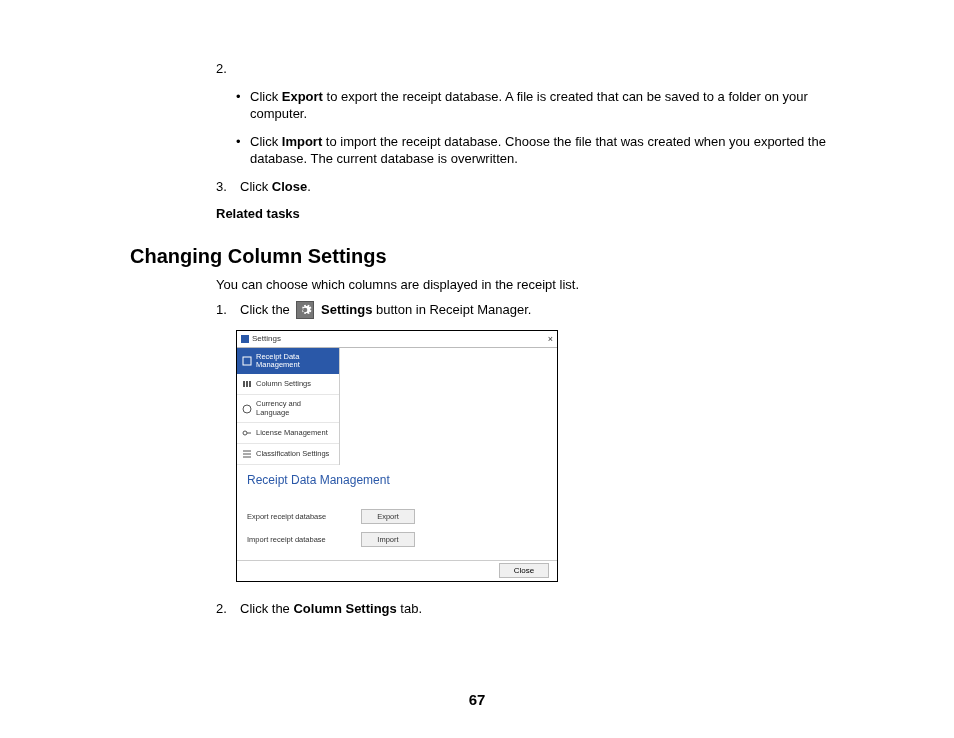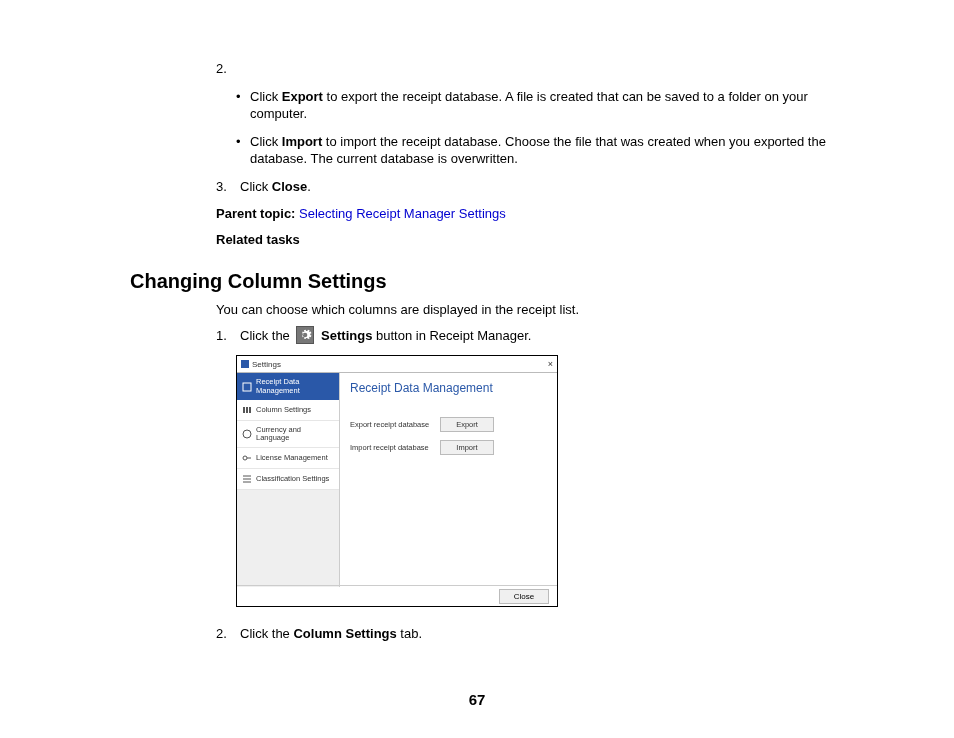--- a/index.html
+++ b/index.html
@@ -43,29 +43,29 @@
     font-family: "Segoe UI", Arial, sans-serif;
   }
   .shot-titlebar {
     height:16px; border-bottom:1px solid #bbb;
     display:flex; align-items:center; justify-content:space-between;
     padding:0 4px; font-size:8px; color:#333;
   }
   .shot-ttl { display:flex; align-items:center; gap:3px; }
   .shot-ttl-sq { width:8px; height:8px; background:#2a58a8; }
   .shot-close { font-size:9px; }
-  .shot-body { display:flex; height:214px; }
+  .shot-body { display:flex; height:214px;flex-direction:column; }
   .shot-side { width:102px; border-right:1px solid #ccc; display:flex; flex-direction:column; }
   .side-item { display:flex; align-items:center; font-size:7.5px; padding:5px 5px; border-bottom:1px solid #e6e6e6; color:#333; line-height:1.1; gap:4px;}
   .side-item.active { background:#2a58a8; color:#fff; border-bottom:none;}
   .side-icon { width:10px; height:10px; flex-shrink:0; display:inline-block; }
   .side-blank { flex:1; background:#efefef; }
   .shot-main { flex:1; padding:8px 10px; }
   .shot-h { color:#2a58a8; font-size:12px; margin-bottom:22px; }
-  .shot-row { display:flex; align-items:center; font-size:7.5px; color:#333; margin-bottom:8px; gap:0;}
+  .shot-row { display:flex; align-items:center; font-size:7.5px; color:#333; margin-bottom:8px; gap:24px;}
   .shot-row-label { width:90px; }
   .shot-btn { width:52px; text-align:center; padding:2px 0; background:#f0f0f0; border:1px solid #bbb; font-size:7.5px;}
   .shot-footer { position:absolute; bottom:0; left:0; right:0; height:20px; border-top:1px solid #ccc; display:flex; justify-content:flex-end; align-items:center; padding:0 8px;}
   .shot-footer .shot-btn { width:48px; font-size:8px;}
 
   .pagenum { position:absolute; bottom:30px; left:0; right:0; text-align:center; font-size:15px; font-weight:bold; }
 </style>
 </head>
 <body>
 
@@ -87,23 +87,20 @@
     </div>
   </div>
 
   <div class="ol-row indent1">
     <div class="ol-num">3.</div>
     <div>
       <span>Click </span><span class="bold">Close</span><span>.</span>
     </div>
   </div>
 
-  <div class="para indent1">
-    <span class="bold">Parent topic: </span><a href="#" class="link">Selecting Receipt Manager Settings</a>
-  </div>
   <div class="para indent1 bold">Related tasks</div>
 
   <h2 class="section">Changing Column Settings</h2>
   <div class="para indent1">You can choose which columns are displayed in the receipt list.</div>
 
   <div class="ol-row indent1">
     <div class="ol-num">1.</div>
     <div>
       <span>Click the </span><span class="gear-icon"><svg viewBox="0 0 24 24">
             <path fill="#fff" d="M12 8a4 4 0 1 0 0 8 4 4 0 0 0 0-8zm9 4l2 1-1 3-2-1a8 8 0 0 1-1 1l1 2-3 1-1-2h-2l-1 2-3-1 1-2a8 8 0 0 1-1-1l-2 1-1-3 2-1v-2l-2-1 1-3 2 1 1-1-1-2 3-1 1 2h2l1-2 3 1-1 2 1 1 2-1 1 3-2 1z"></path>

